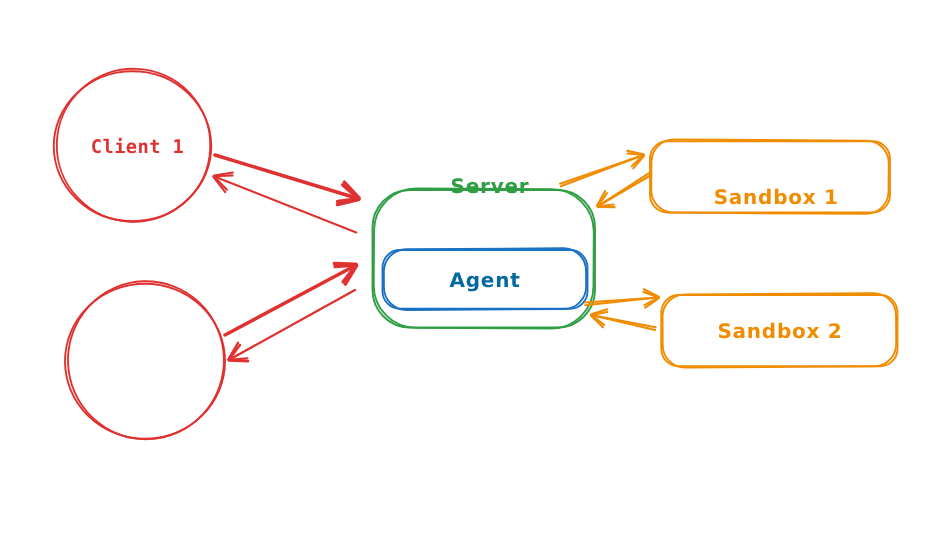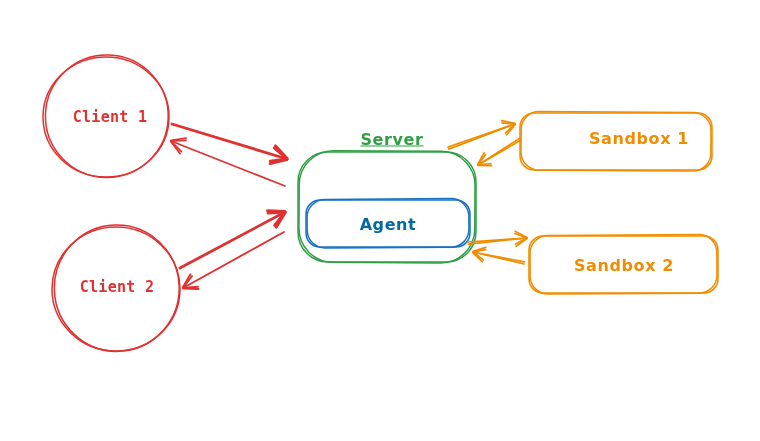--- a/index.html
+++ b/index.html
@@ -16,23 +16,23 @@
     letter-spacing:0.6px;
     user-select:none;
   }
   .lbl.mono{
     font-family:"DejaVu Sans Mono",monospace;
     font-size:15px;
     letter-spacing:0.3px;
   }
   .pos-client1{left:110px;top:117px;}
   .pos-client2{left:117px;top:287px;}
-  .pos-server{left:392px;top:139px;text-decoration:underline;}
+  .pos-server{left:392px;top:149px;}
   .pos-agent{left:388px;top:224px;}
-  .pos-sandbox1{left:621px;top:138px;margin-left:18px;}
+  .pos-sandbox1{left:621px;top:158px;}
   .pos-sandbox2{left:624px;top:265px;text-align:right;}
   .c-red{color:#e03131;}
   .c-green{color:#2f9e44;}
   .c-blue{color:#0369a1;}
   .c-orange{color:#f08c00;}
 </style>
 </head>
 <body>
 
 <div id="stage">
@@ -117,18 +117,17 @@
         <line x1="524" y1="264" x2="473" y2="252"></line>
         <line x1="524.5038865341962" y1="261.85848222966615" x2="476.06" y2="252.72"></line>
         <line x1="473" y1="252" x2="485.76872523165076" y2="249.55875934029325"></line>
         <line x1="473" y1="252" x2="483.3405024869526" y2="259.8787060052605"></line>
         <line x1="473.1374236002353" y1="251.41594969899987" x2="485.80764329846386" y2="247.37805777364485"></line>
         <line x1="472.8625763997647" y1="252.58405030100013" x2="482.40295894326664" y2="261.8479662832329"></line>
       </g>
     </svg>
 
   <span class="lbl mono c-red pos-client1">Client 1</span>
-  <span class="lbl mono c-red pos-client2">Client 2</span>
   <span class="lbl c-green pos-server">Server</span>
   <span class="lbl c-blue pos-agent">Agent</span>
   <span class="lbl c-orange pos-sandbox1">Sandbox 1</span>
   <span class="lbl c-orange pos-sandbox2">Sandbox 2</span>
 </div>
 
 </body></html>

